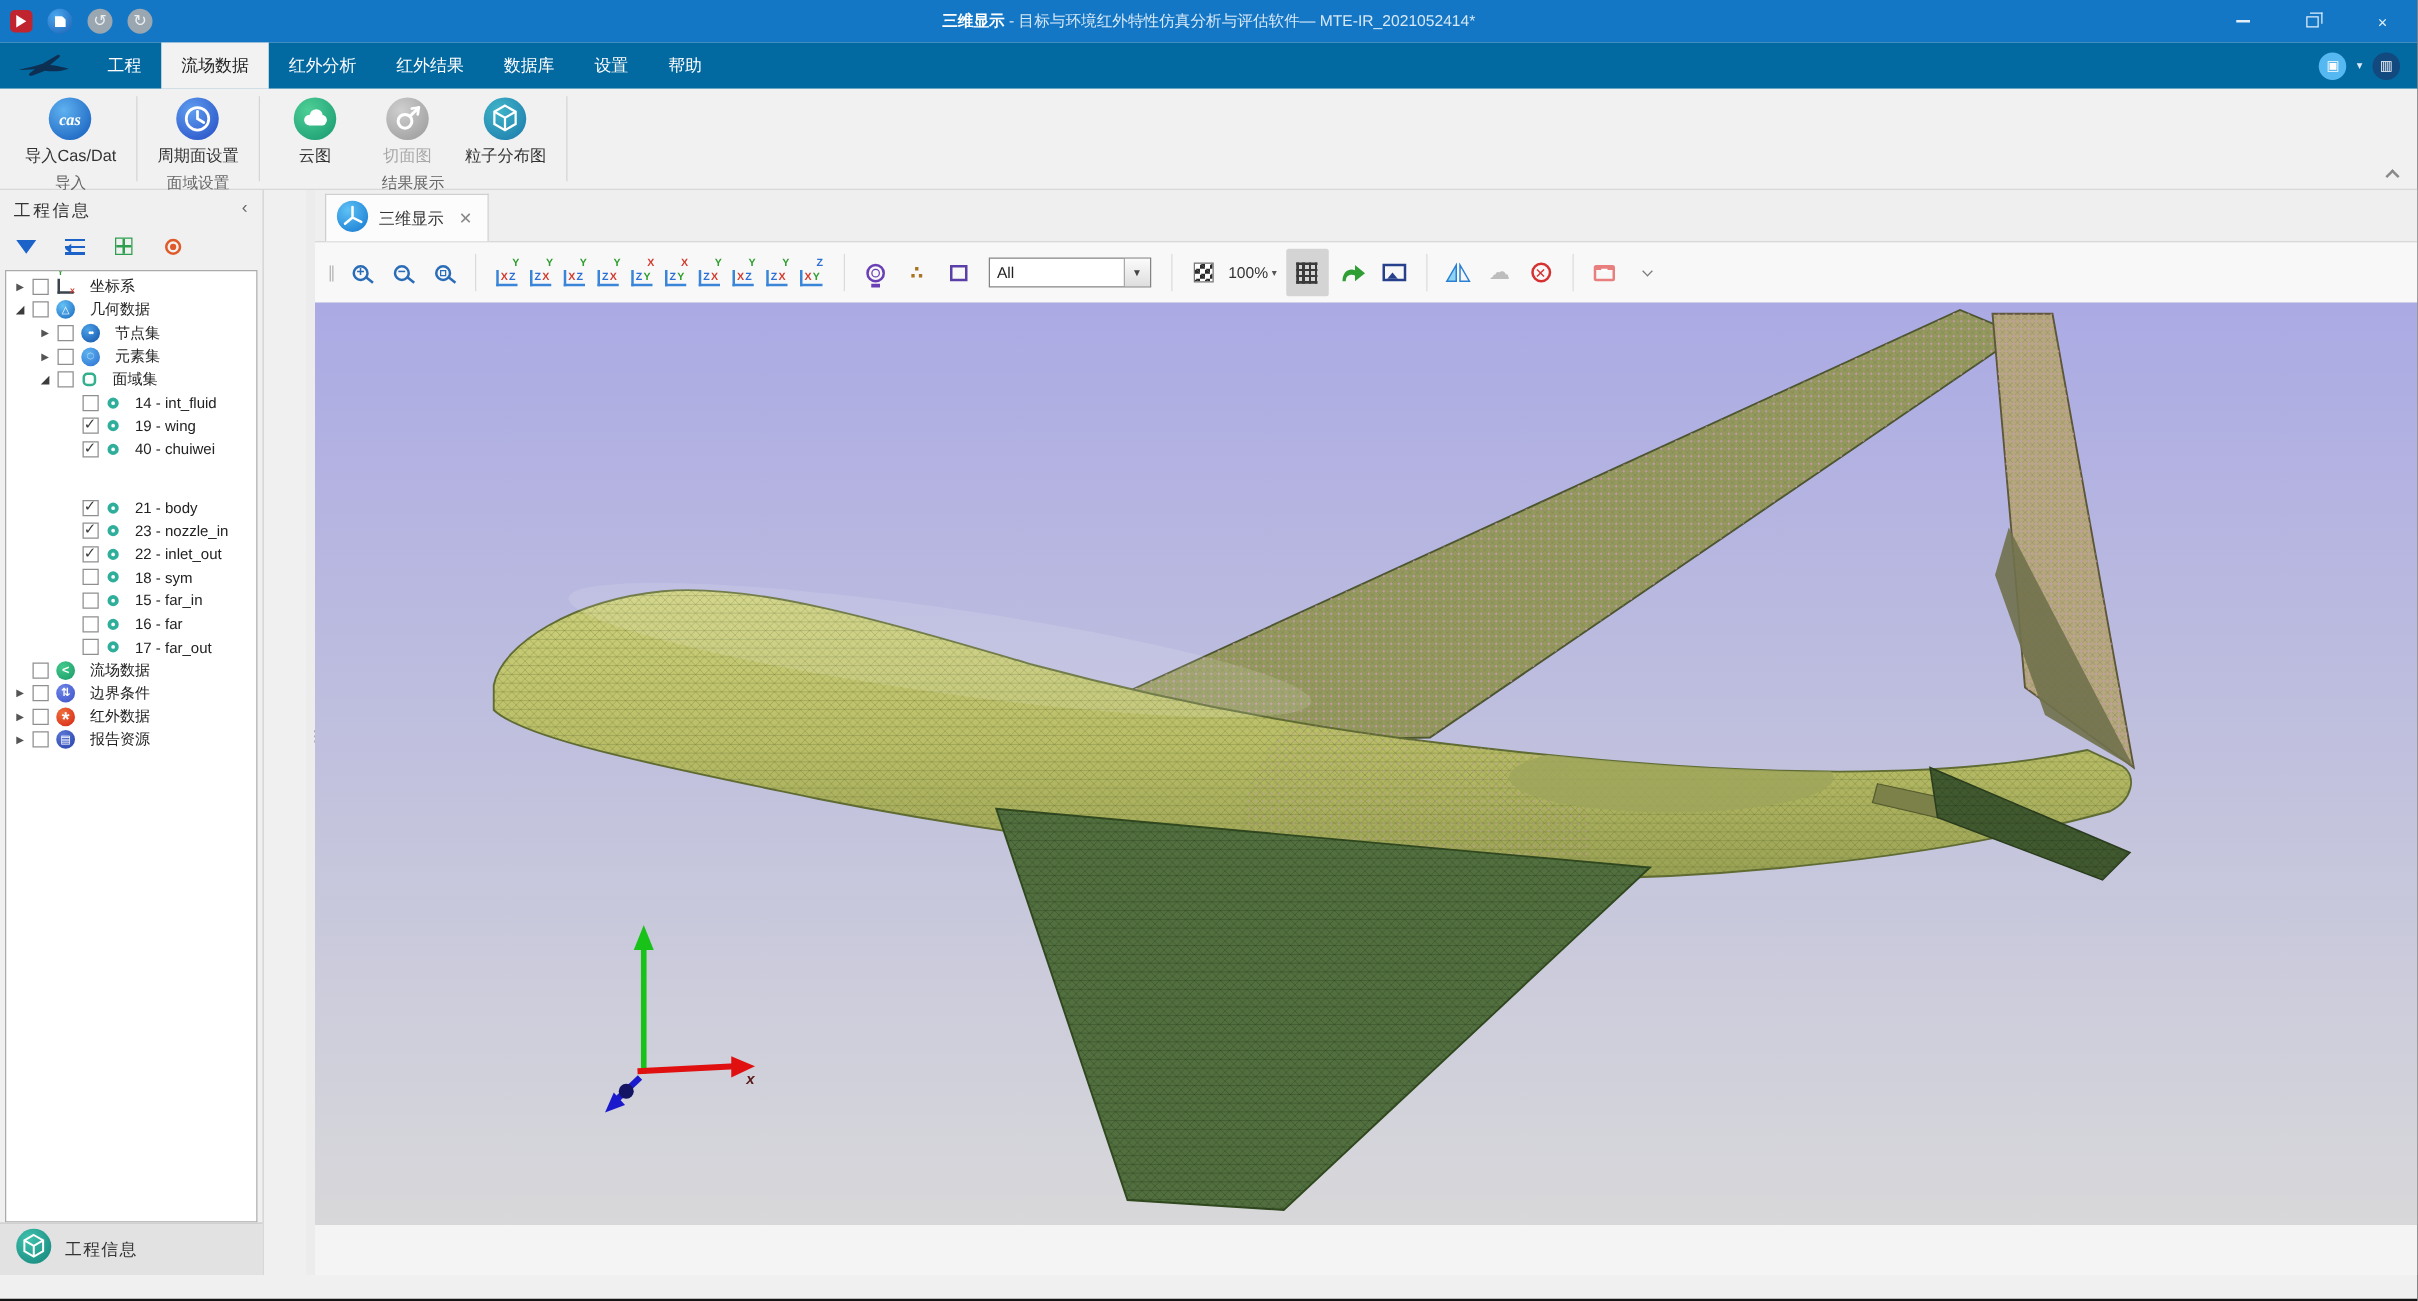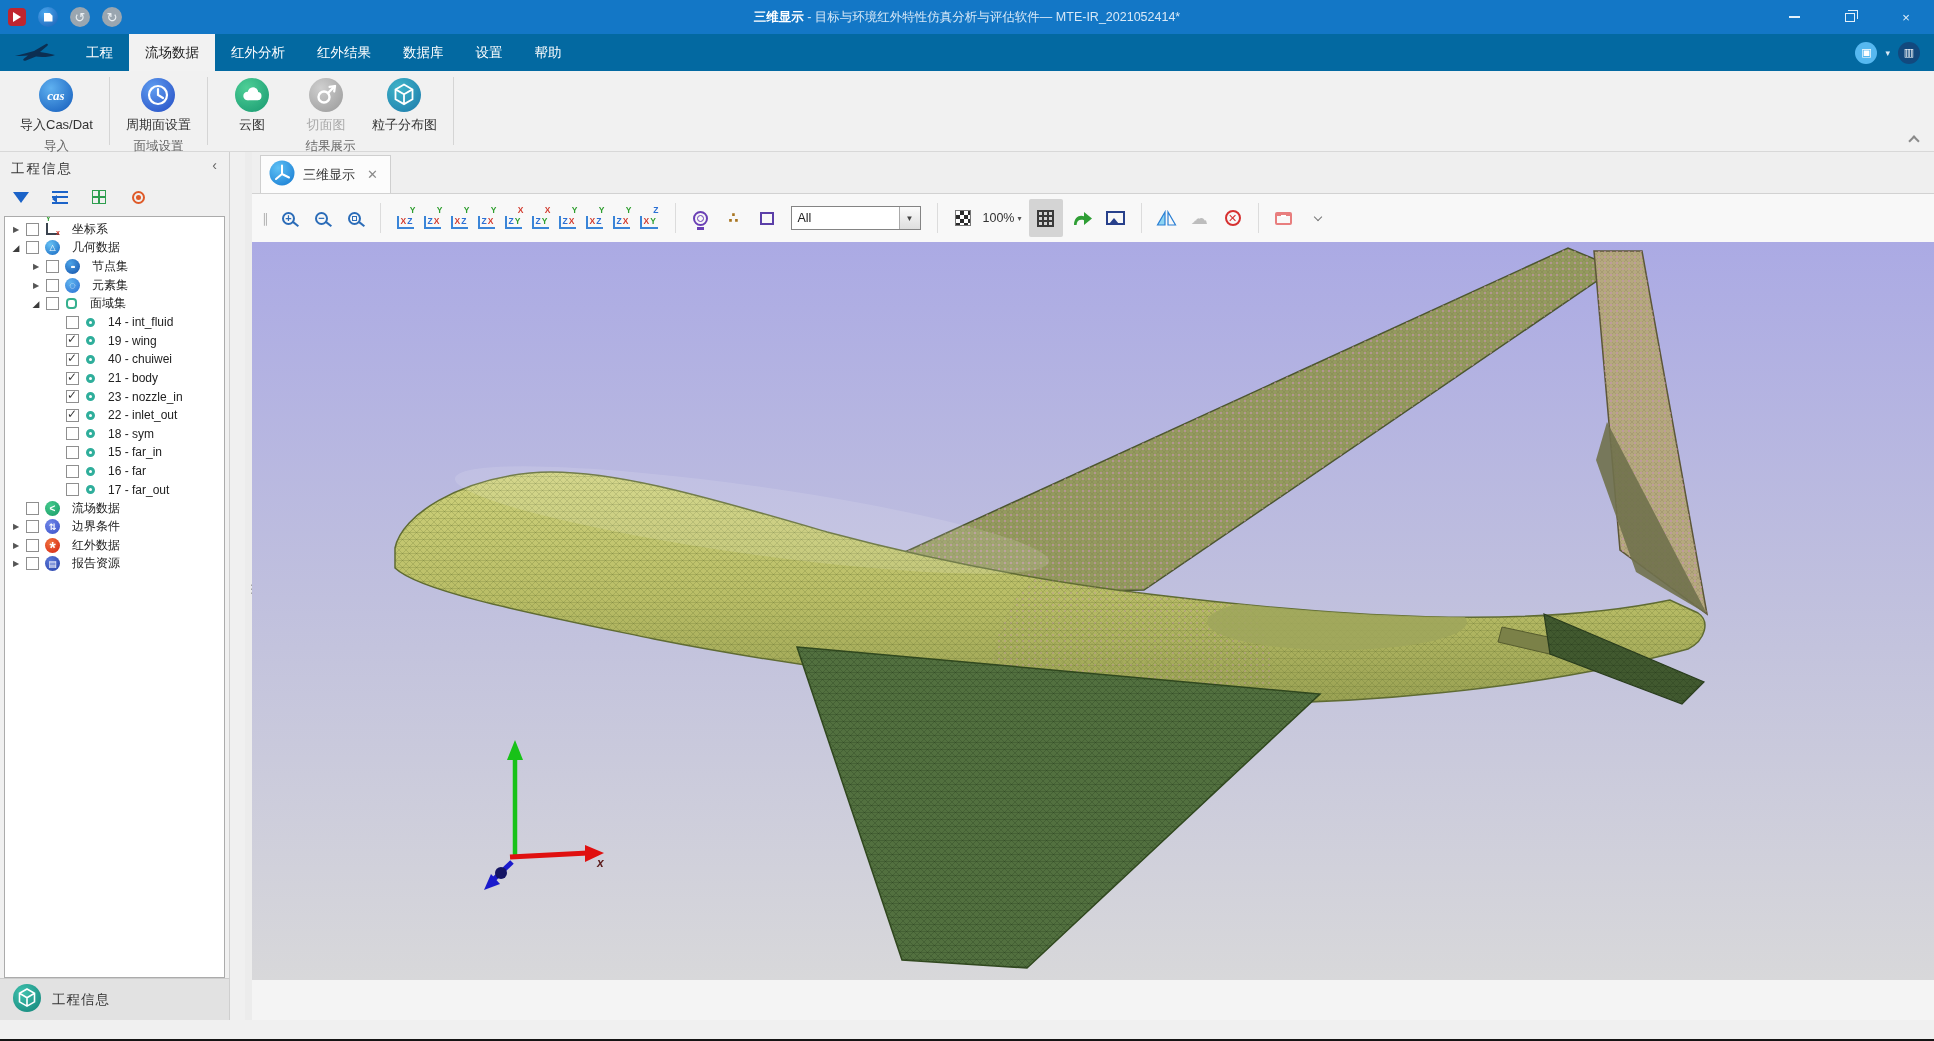--- a/index.html
+++ b/index.html
@@ -43,21 +43,21 @@
   .rb-btn{display:flex;flex-direction:column;align-items:center;justify-content:flex-start;gap:3px;padding:2px 4px;min-width:64px;}
   .rb-ico{width:36px;height:36px;}
   .rb-label{font-size:13px;color:#333;white-space:nowrap;}
   .rb-btn.disabled .rb-label{color:#a9a9a9;}
   .rb-caption{font-size:12.5px;color:#666;padding:2px 0 3px;}
   .rb-sep{width:1px;background:#d5d5d5;margin:6px 2px;}
   .rb-collapse{position:absolute;right:16px;bottom:8px;width:9px;height:9px;}
   .rb-collapse::after{content:'';position:absolute;left:1px;top:3px;width:6px;height:6px;border-left:2px solid #8a8a8a;border-top:2px solid #8a8a8a;transform:rotate(45deg);}
 
   
-  .sidebar{position:absolute;left:0;top:152px;width:230px;bottom:21px;background:#f0f0f0;border-right:1px solid #cfcfcf;}
+  .sidebar{position:absolute;left:0;top:152px;width:211px;bottom:21px;background:#f0f0f0;border-right:1px solid #cfcfcf;}
   .sb-title{position:absolute;left:11px;top:8px;font-size:13.5px;color:#333;letter-spacing:2px;}
   .sb-collapse{position:absolute;right:12px;top:5px;color:#666;font-size:14px;}
   .sb-tools{position:absolute;left:10px;top:33px;display:flex;gap:17px;align-items:center;height:24px;}
   .sbt{width:22px;height:22px;display:flex;align-items:center;justify-content:center;}
   .st-filter{width:0;height:0;border:8px solid transparent;border-top:11px solid #1b63c8;margin-top:9px;}
   .st-list{width:16px;height:13px;background:repeating-linear-gradient(to bottom,#1b63c8 0 2px,transparent 2px 5.5px);position:relative;}
   .st-list::before{content:'';position:absolute;left:-4px;top:4px;border:4px solid transparent;border-right:5px solid #1b63c8;}
   .st-grid{width:14px;height:14px;border:1.8px solid #2e9e4f;position:relative;}
   .st-grid::before{content:'';position:absolute;left:0;right:0;top:50%;height:1.8px;background:#2e9e4f;margin-top:-1px;}
   .st-grid::after{content:'';position:absolute;top:0;bottom:0;left:50%;width:1.8px;background:#2e9e4f;margin-left:-1px;}
@@ -370,21 +370,21 @@
           <span class="cb checked"></span>
           <span class="ti ti-ring"></span>
           <span class="tree-label">19 - wing</span>
         </div>
         <div class="tree-row" style="padding-left: 44px;">
           <span class="expander"></span>
           <span class="cb checked"></span>
           <span class="ti ti-ring"></span>
           <span class="tree-label">40 - chuiwei</span>
         </div>
-        <div class="tree-row" style="padding-left: 44px;">
+        <div class="tree-row" style="padding-left: 44px; margin-top: 28px;">
           <span class="expander"></span>
           <span class="cb checked"></span>
           <span class="ti ti-ring"></span>
           <span class="tree-label">21 - body</span>
         </div>
         <div class="tree-row" style="padding-left: 44px;">
           <span class="expander"></span>
           <span class="cb checked"></span>
           <span class="ti ti-ring"></span>
           <span class="tree-label">23 - nozzle_in</span>

